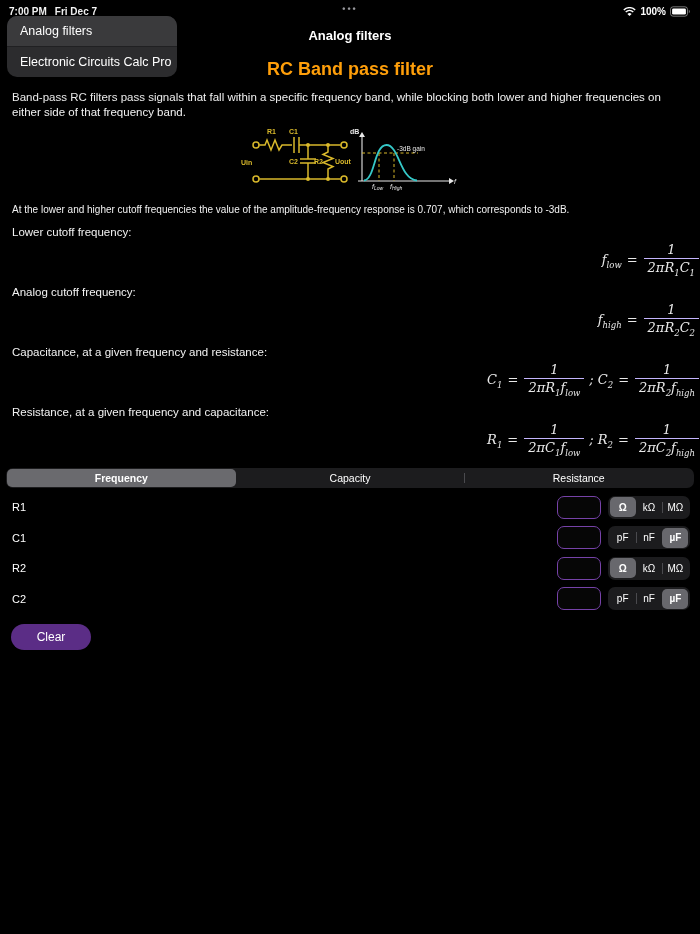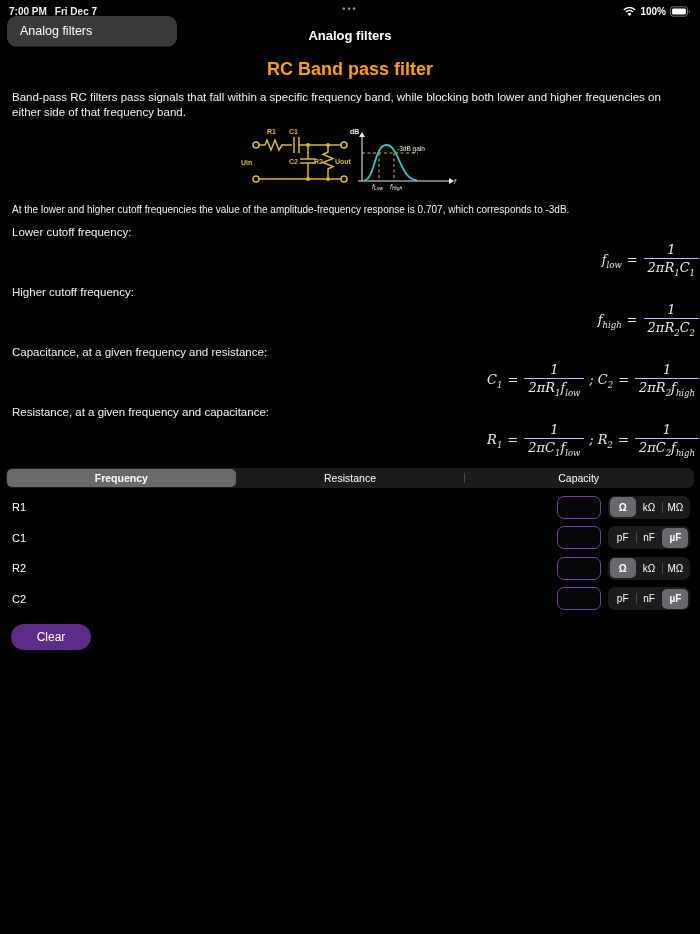--- a/index.html
+++ b/index.html
@@ -92,20 +92,23 @@
       <rect x="0.5" y="0.8" width="17" height="9.4" rx="2.6" stroke="rgba(255,255,255,0.45)" fill="none"></rect>
       <rect x="2.1" y="2.4" width="13.8" height="6.2" rx="1.4" fill="#fff"></rect>
       <path d="M18.8 3.7 v3.6 a2 2 0 0 0 0 -3.6" fill="rgba(255,255,255,0.45)"></path>
     </svg>
   </div>
 </div>
 
 <div class="popover">
   <div class="pop-item first">
     <span>Analog filters</span>
+  </div>
+  <div class="pop-item">
+    <span>Electronic Circuits Calc Pro</span>
   </div>
 </div>
 
 <div class="page-title">Analog filters</div>
 <div class="page-subtitle">RC Band pass filter</div>
 <div class="desc">Band-pass RC filters pass signals that fall within a specific frequency band, while blocking both lower and higher frequencies on either side of that frequency band.</div>
 
 <div class="diagram">
 <svg width="220" height="72" viewBox="0 0 220 72">
   <g stroke="#d9b92b" fill="none" stroke-width="1.5">
@@ -166,21 +169,21 @@
 
 <div class="sec-label">Lower cutoff frequency:</div>
 <div class="formula">
   <span class="mlhs"><span>f</span><sub class="msub">low</sub><span class="meq">=</span></span>
   <span class="frac">
     <span class="num">1</span>
     <span class="den"><span>2π</span><span>R</span><sub class="msub">1</sub><span>C</span><sub class="msub">1</sub></span>
   </span>
 </div>
 
-<div class="sec-label">Higher cutoff frequency:</div>
+<div class="sec-label">Analog cutoff frequency:</div>
 <div class="formula">
   <span class="mlhs"><span>f</span><sub class="msub">high</sub><span class="meq">=</span></span>
   <span class="frac">
     <span class="num">1</span>
     <span class="den"><span>2π</span><span>R</span><sub class="msub">2</sub><span>C</span><sub class="msub">2</sub></span>
   </span>
 </div>
 
 <div class="sec-label">Capacitance, at a given frequency and resistance:</div>
 <div class="formula">
@@ -207,22 +210,22 @@
   <span class="msep">;</span>
   <span class="mlhs"><span>R</span><sub class="msub">2</sub><span class="meq">=</span></span>
   <span class="frac">
     <span class="num">1</span>
     <span class="den"><span>2π</span><span>C</span><sub class="msub">2</sub><span>f</span><sub class="msub">high</sub></span>
   </span>
 </div>
 
 <div class="tabs">
   <span class="tab sel">Frequency</span>
+  <span class="tab">Capacity</span>
   <span class="tab">Resistance</span>
-  <span class="tab">Capacity</span>
 </div>
 
 <div class="form">
 
   <div class="frow">
     <span class="frow-label">R1</span>
     <span class="frow-spacer"></span>
     <input class="val-input" value="" style="">
     <div class="useg">
       <span class="seg sel">Ω</span>

